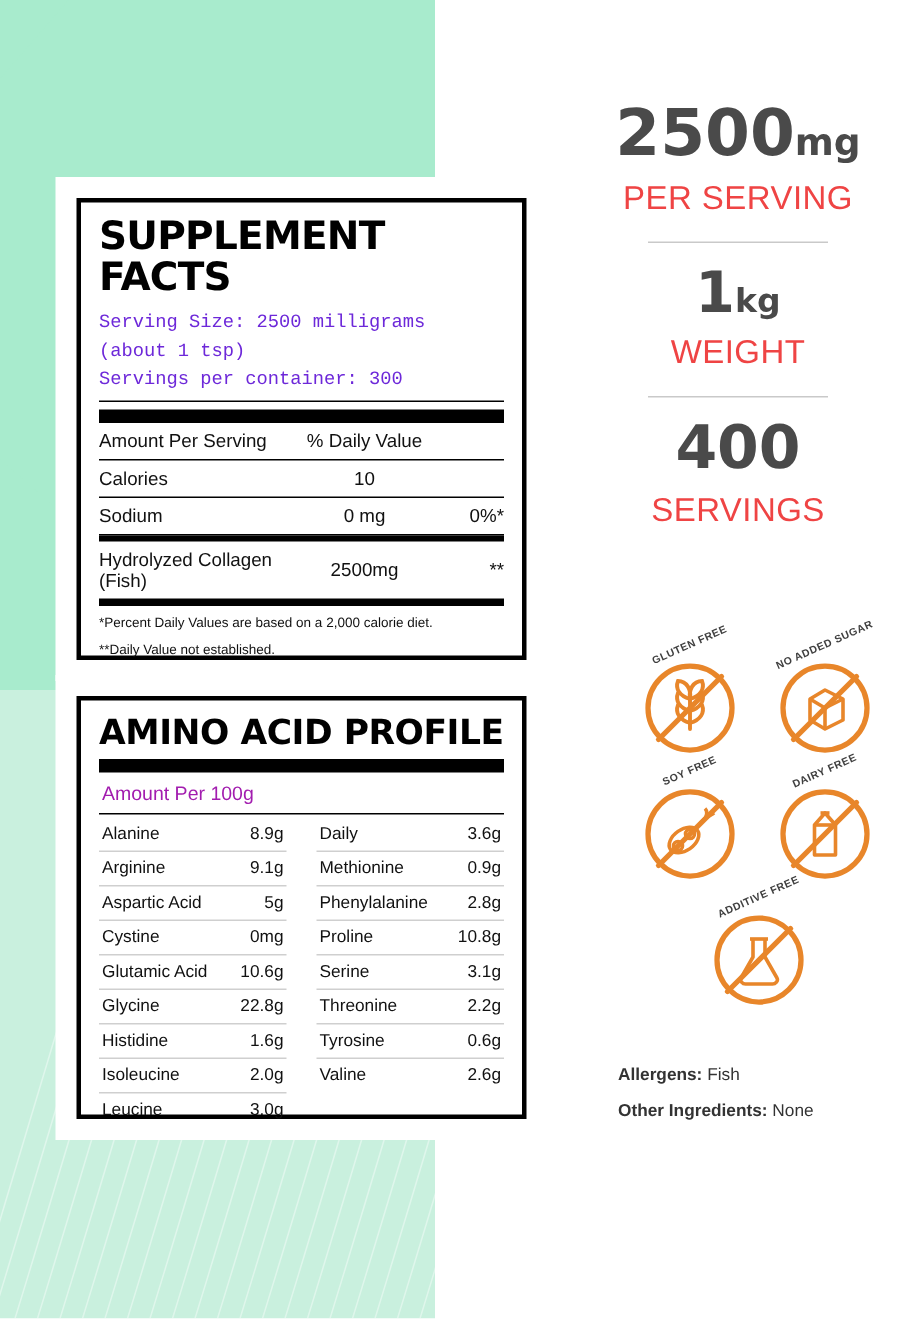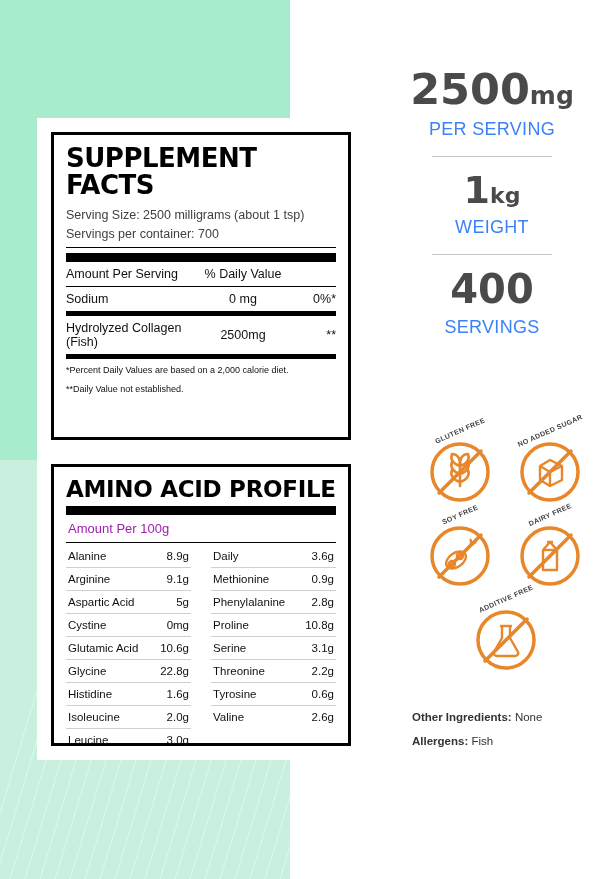--- a/index.html
+++ b/index.html
@@ -96,22 +96,23 @@
     font-family: "DejaVu Sans", sans-serif;
     font-weight: bold;
     font-size: 23px;
     letter-spacing: -0.3px;
     color: #000;
     line-height: 1.05;
     margin-bottom: 0;
   }
   .serv-line {
     font-size: 12.5px;
-    color: #404040;
+    color: #6d28d9;
     line-height: 1.55;
+    font-family: Liberation Mono, monospace;
   }
   .rule-thin {
     border-bottom: 1px solid #000;
     margin: 3px 0 0 0;
   }
   .rule-thick {
     background: #000;
     height: 9px;
     margin: 5px 0 0 0;
   }
@@ -188,22 +189,22 @@
   }
   .stat-big {
     font-family: "DejaVu Sans", sans-serif;
     font-weight: bold;
     color: #4a4a4a;
     line-height: 1;
   }
   .stat-1 { font-size: 43px; margin-top: 68px; }
   .stat-1 .unit { font-size: 25px; text-align: right; }
   .stat-sub {
-    font-size: 18px;
-    color: #3b82f6;
+    font-size: 22px;
+    color: #ef4444;
     margin-top: 8px;
     letter-spacing: .3px;
   }
   .divider {
     width: 120px;
     height: 1px;
     background: #c9c9c9;
     margin: 16px auto 14px auto;
   }
   .stat-2 { font-size: 38px; }
@@ -294,29 +295,34 @@
       <path d="M280 879 C 360 620, 420 380, 550 140"></path>
     </g>
   </svg>
   <div class="bg-white-right"></div>
 </div>
 
 <div class="panel supp-panel">
   <div class="panel-inner">
     <div class="facts-title">SUPPLEMENT FACTS</div>
     <div class="serv-line">Serving Size: 2500 milligrams (about 1 tsp)</div>
-    <div class="serv-line">Servings per container: 700</div>
+    <div class="serv-line">Servings per container: 300</div>
     <div class="rule-thin"></div>
     <div class="rule-thick"></div>
 
     <table class="nutri">
       <tbody>
         <tr class="hdr-row">
           <td class="col-label">Amount Per Serving</td>
           <td class="col-mid">% Daily Value</td>
+          <td class="col-right"></td>
+        </tr>
+        <tr>
+          <td class="col-label">Calories</td>
+          <td class="col-mid">10</td>
           <td class="col-right"></td>
         </tr>
         <tr>
           <td class="col-label">Sodium</td>
           <td class="col-mid">0 mg</td>
           <td class="col-right">0%*</td>
         </tr>
       </tbody>
     </table>
 
@@ -517,20 +523,20 @@
         <path d="M28 18 L28 30 L20 44 C19 46, 21 48, 23 48 L41 48 C43 48, 45 46, 44 44 L36 30 L36 18"></path>
         <path d="M26 18 L38 18"></path>
       </g>
       <line x1="11" y1="53" x2="53" y2="11" stroke="#e8862a" stroke-width="3.5" stroke-linecap="round"></line>
     </svg>
   </div>
 </div>
 
 <div class="other-info">
   <div>
+    <b>Allergens:</b>
+    <span>Fish</span>
+  </div>
+  <div>
     <b>Other Ingredients:</b>
     <span>None</span>
   </div>
-  <div>
-    <b>Allergens:</b>
-    <span>Fish</span>
-  </div>
 </div>
 
 </body></html>

